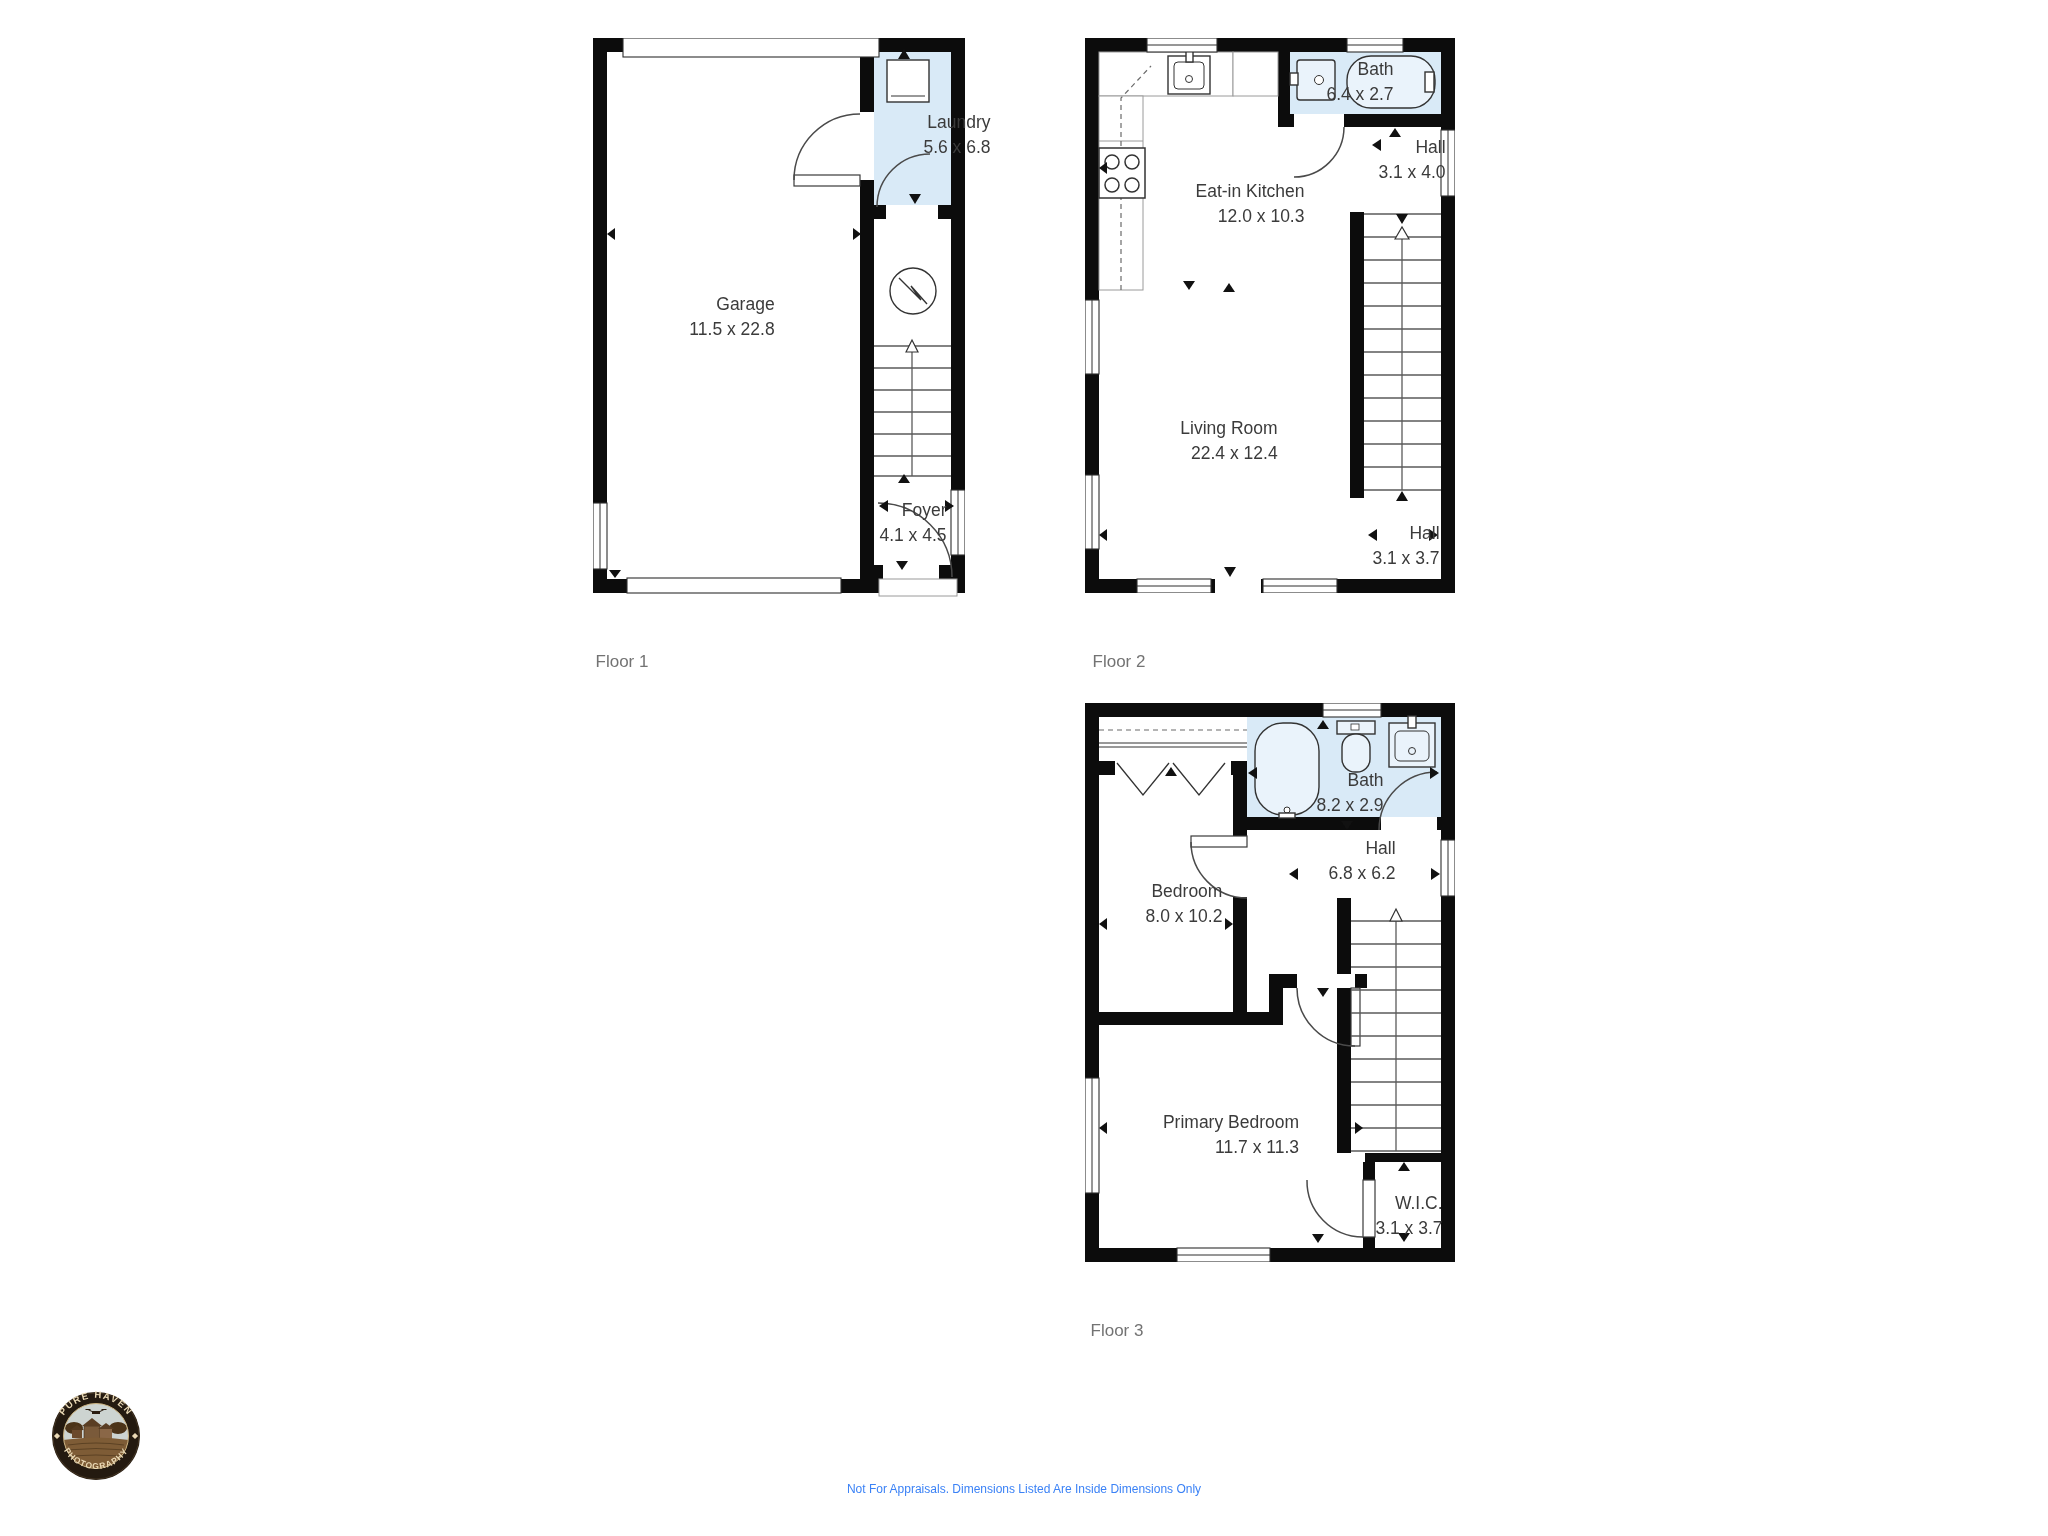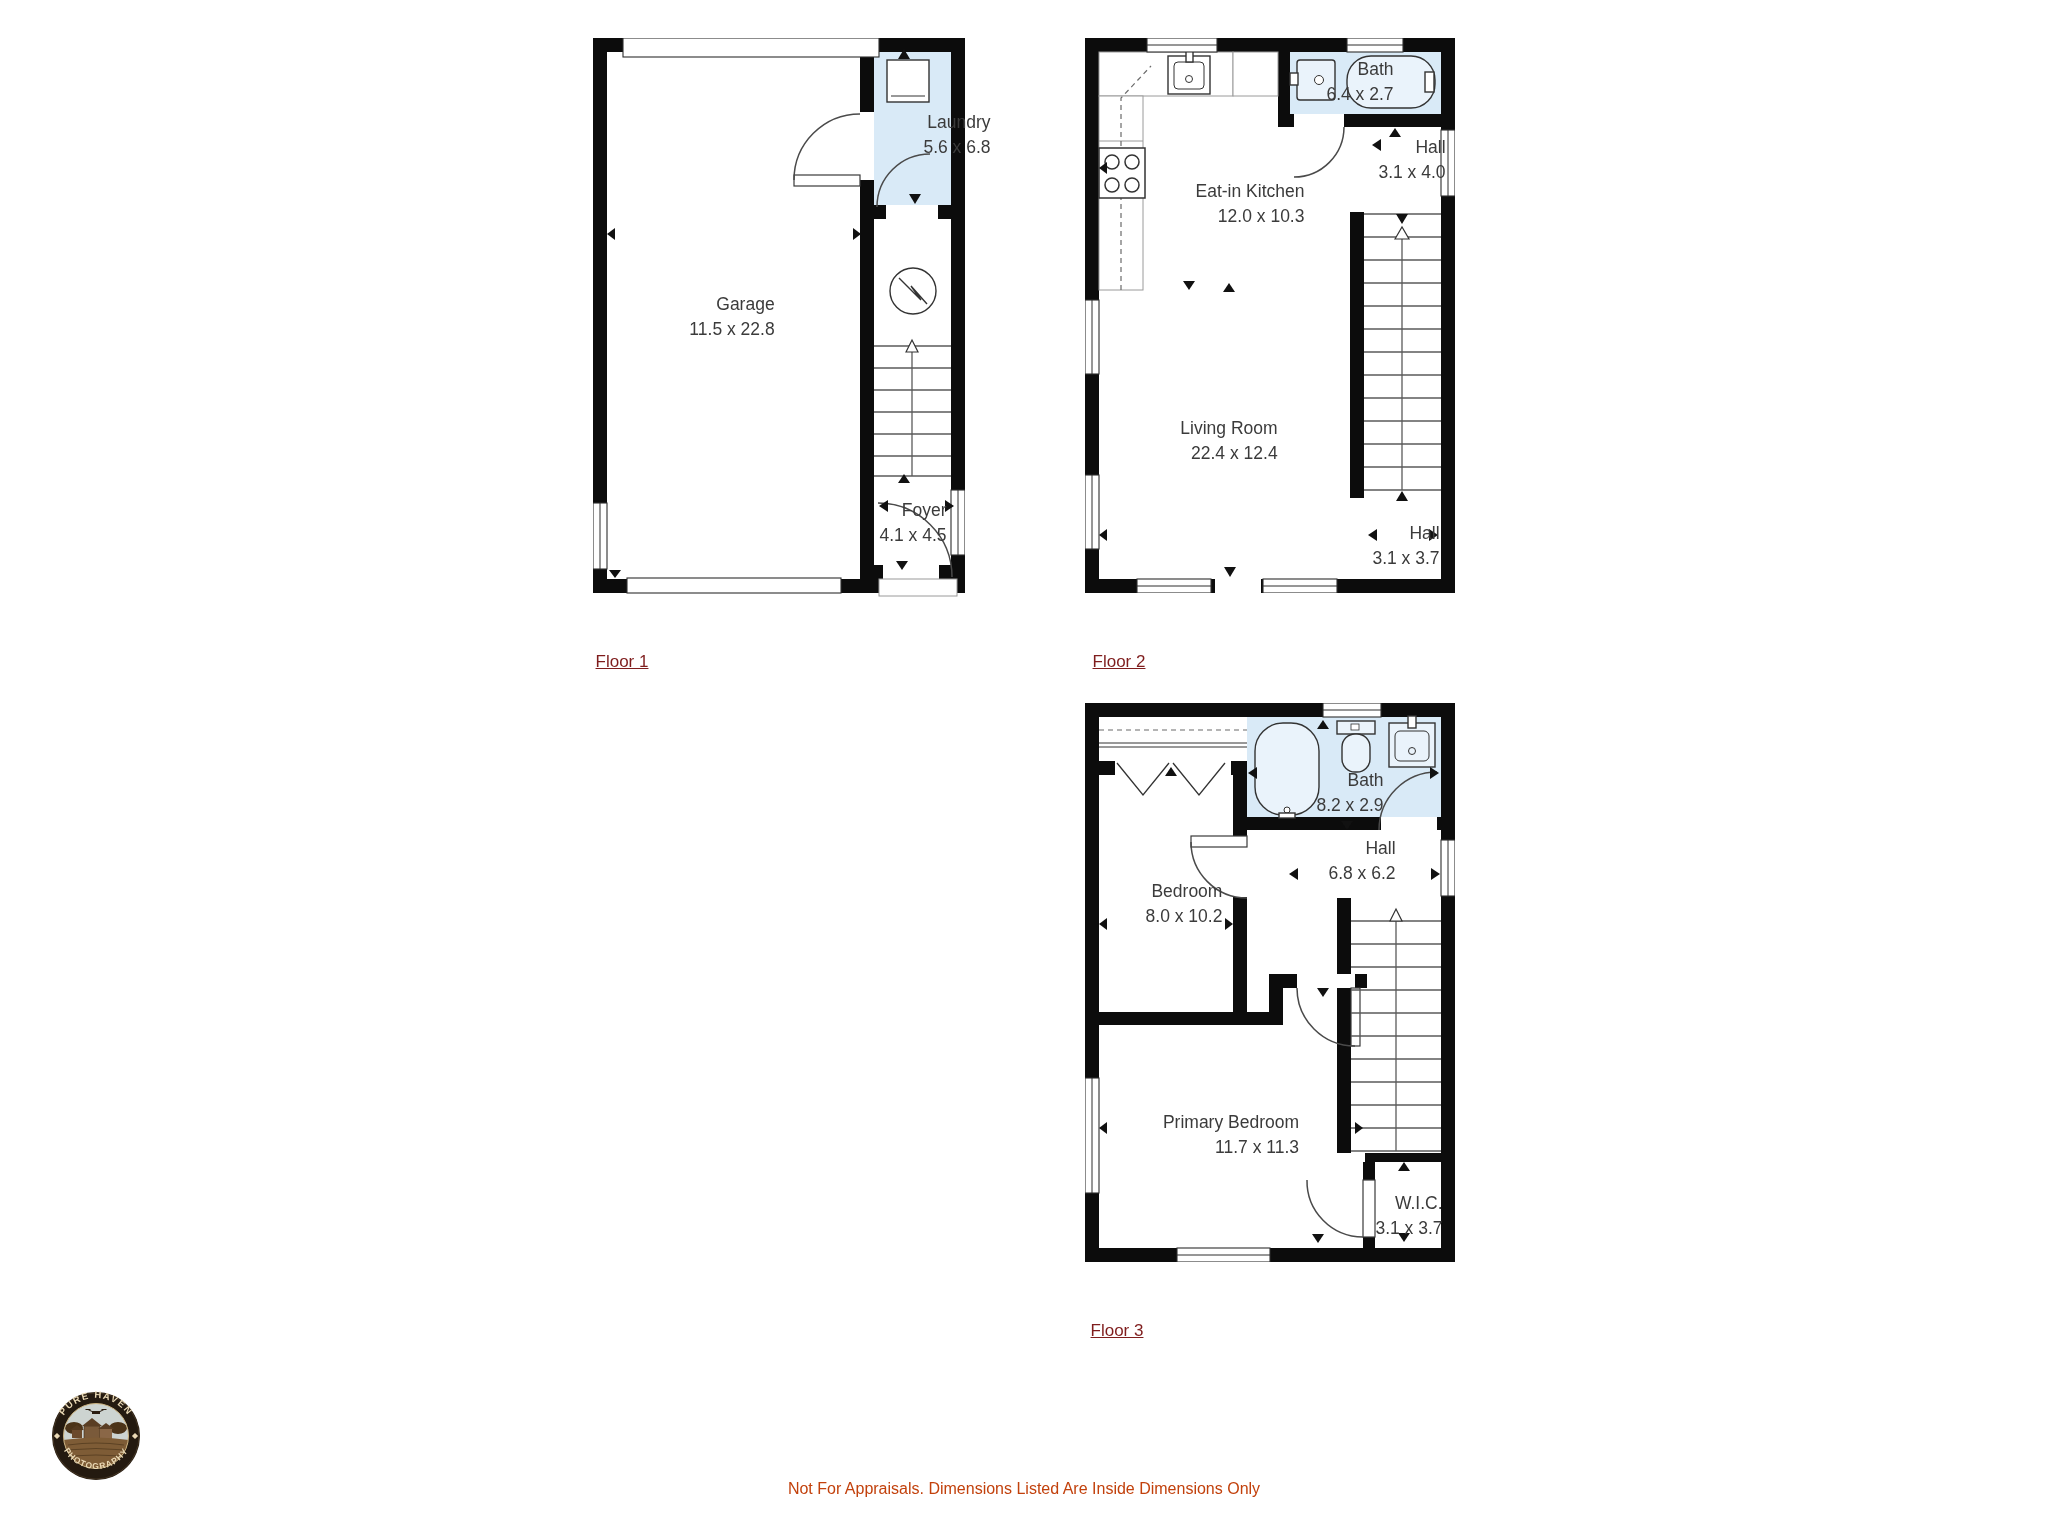--- a/index.html
+++ b/index.html
@@ -1,24 +1,24 @@
 <!DOCTYPE html>
 <html><head>
 <meta charset="utf-8">
 <style>
   html,body{margin:0;padding:0;background:#fff;}
   .canvas{position:relative;width:2048px;height:1536px;background:#ffffff;overflow:hidden;
           font-family:"Liberation Sans",sans-serif;}
   .plan{position:absolute;}
   .room-label{position:absolute;transform:translate(-50%,-50%);text-align:right;
               color:#3b3b3b;font-size:17.5px;line-height:25px;white-space:nowrap;z-index:5;}
-  .floor-caption{position:absolute;transform:translate(-50%,-50%);color:#7f1d1d;
-                 font-size:17px;white-space:nowrap;text-decoration:underline;}
+  .floor-caption{position:absolute;transform:translate(-50%,-50%);color:#737373;
+                 font-size:17px;white-space:nowrap;}
   .footer-note{position:absolute;left:1024px;top:1489px;transform:translate(-50%,-50%);
-               color:#c2410c;font-size:16px;white-space:nowrap;}
+               color:#3b82f6;font-size:12px;white-space:nowrap;}
   
   .win{fill:#ffffff;stroke:#2e2e2e;stroke-width:1.1;}
   .winline{stroke:#2e2e2e;stroke-width:1;}
   .gap{fill:#ffffff;stroke:none;}
   .leaf{fill:#ffffff;stroke:#3a3a3a;stroke-width:1.2;}
   .arc{fill:none;stroke:#4a4a4a;stroke-width:1.5;}
   .tread{stroke:#5a5a5a;stroke-width:1.3;}
   .thin{stroke:#5a5a5a;stroke-width:1.3;fill:none;}
   .fix{fill:#eaf3fb;stroke:#333;stroke-width:1.4;}
   .fixw{fill:#ffffff;stroke:#333;stroke-width:1.4;}

